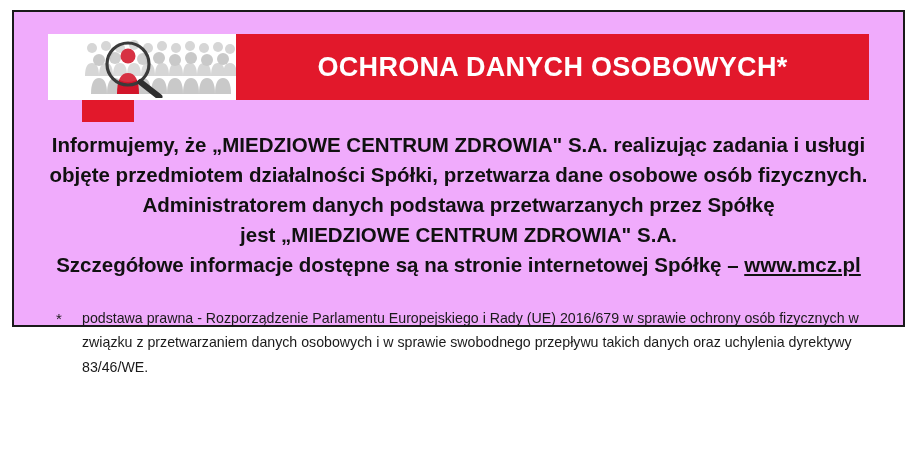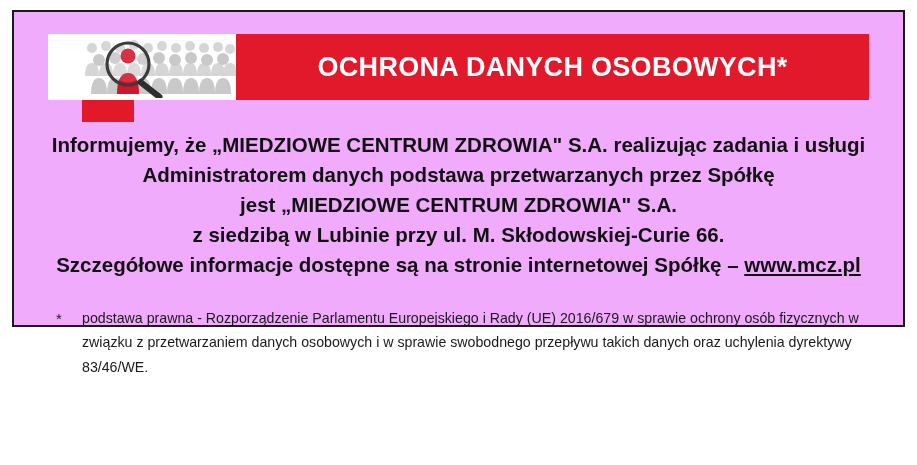--- a/index.html
+++ b/index.html
@@ -205,23 +205,23 @@
           </div>
         </div>
 
         <div class="header-bar">
           <span class="header-title">OCHRONA DANYCH OSOBOWYCH*</span>
         </div>
       </div>
 
       <div class="body-text">
         <span class="line">Informujemy, że „MIEDZIOWE CENTRUM ZDROWIA" S.A. realizując zadania i usługi</span>
+        <span class="line">objęte przedmiotem działalności Spółki, przetwarza dane osobowe osób fizycznych.</span>
         <span class="line">Administratorem danych podstawa przetwarzanych przez Spółkę</span>
         <span class="line">jest „MIEDZIOWE CENTRUM ZDROWIA" S.A.</span>
-        <span class="line">z siedzibą w Lubinie przy ul. M. Skłodowskiej-Curie 66.</span>
         <span class="line"><span>Szczegółowe informacje dostępne są na stronie internetowej Spółkę – </span><a class="link-underline" href="#">www.mcz.pl</a></span>
       </div>
 
       <div class="footnote">
         <span class="footnote-star">*</span>
         <span class="footnote-text">podstawa prawna - Rozporządzenie Parlamentu Europejskiego i Rady (UE) 2016/679 w sprawie ochrony osób fizycznych w związku z przetwarzaniem danych osobowych i w sprawie swobodnego przepływu takich danych oraz uchylenia dyrektywy 83/46/WE.</span>
       </div>
 
     </div>
   </div>

